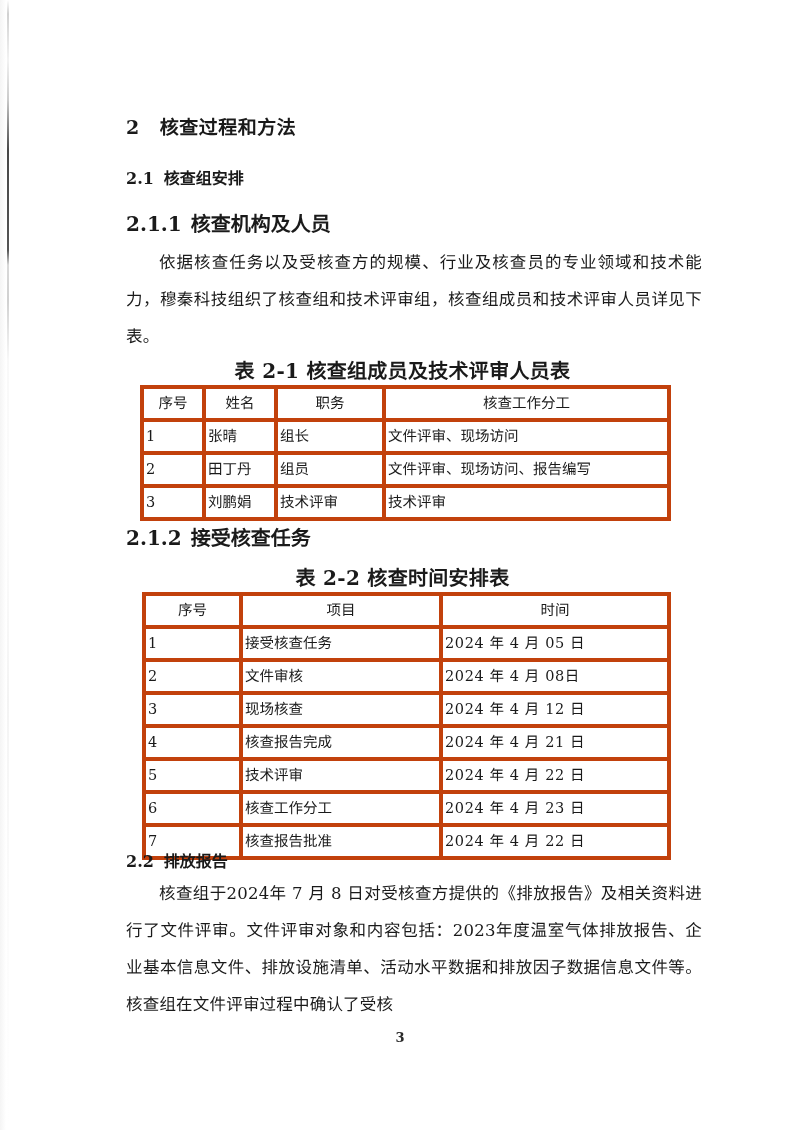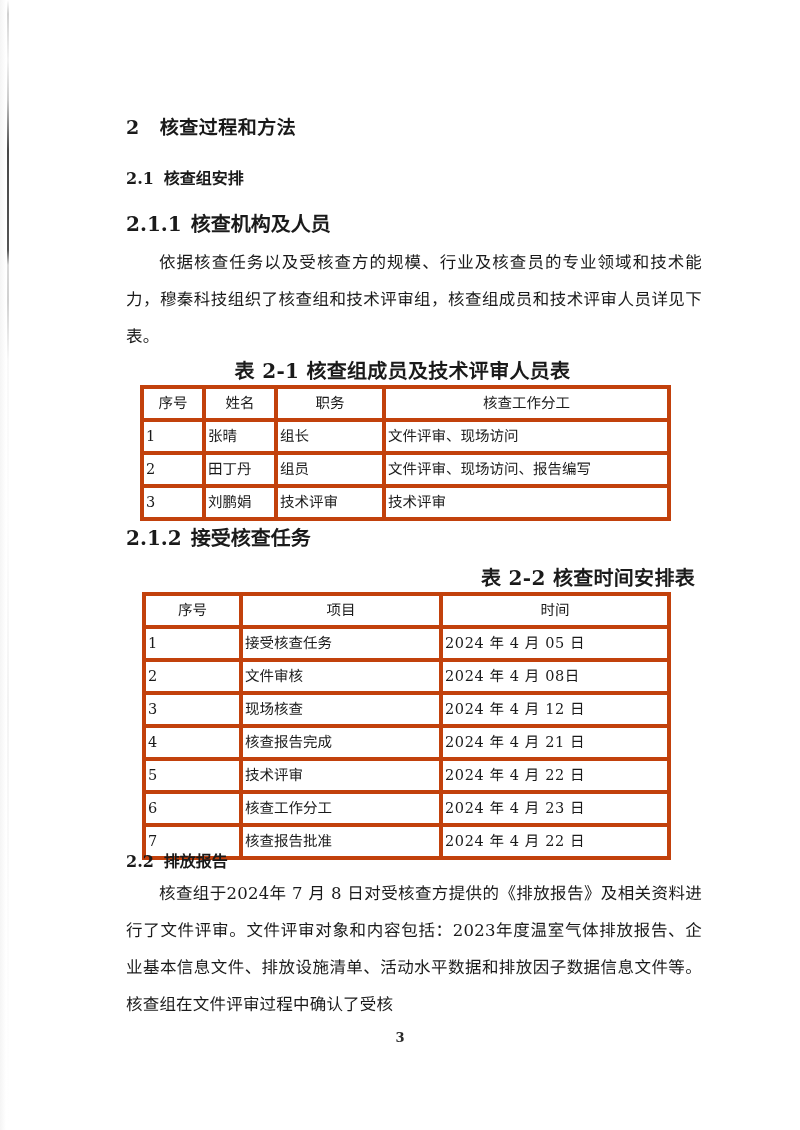--- a/index.html
+++ b/index.html
@@ -127,21 +127,21 @@
   .table-caption {
     position: absolute;
     width: 585px;
     left: 0;
     text-align: center;
     font-size: 20px;
     font-weight: bold;
     letter-spacing: 0.3px;
   }
   #caption-2-1 { top: 355px; }
-  #caption-2-2 { top: 562px; text-align: right; }
+  #caption-2-2 { top: 562px; }
 
   
   table.doc-table {
     position: absolute;
     border-collapse: collapse;
     font-size: 14.5px;
     table-layout: fixed;
   }
   table.doc-table td, table.doc-table th {
     border: 4px solid #c2410c;

